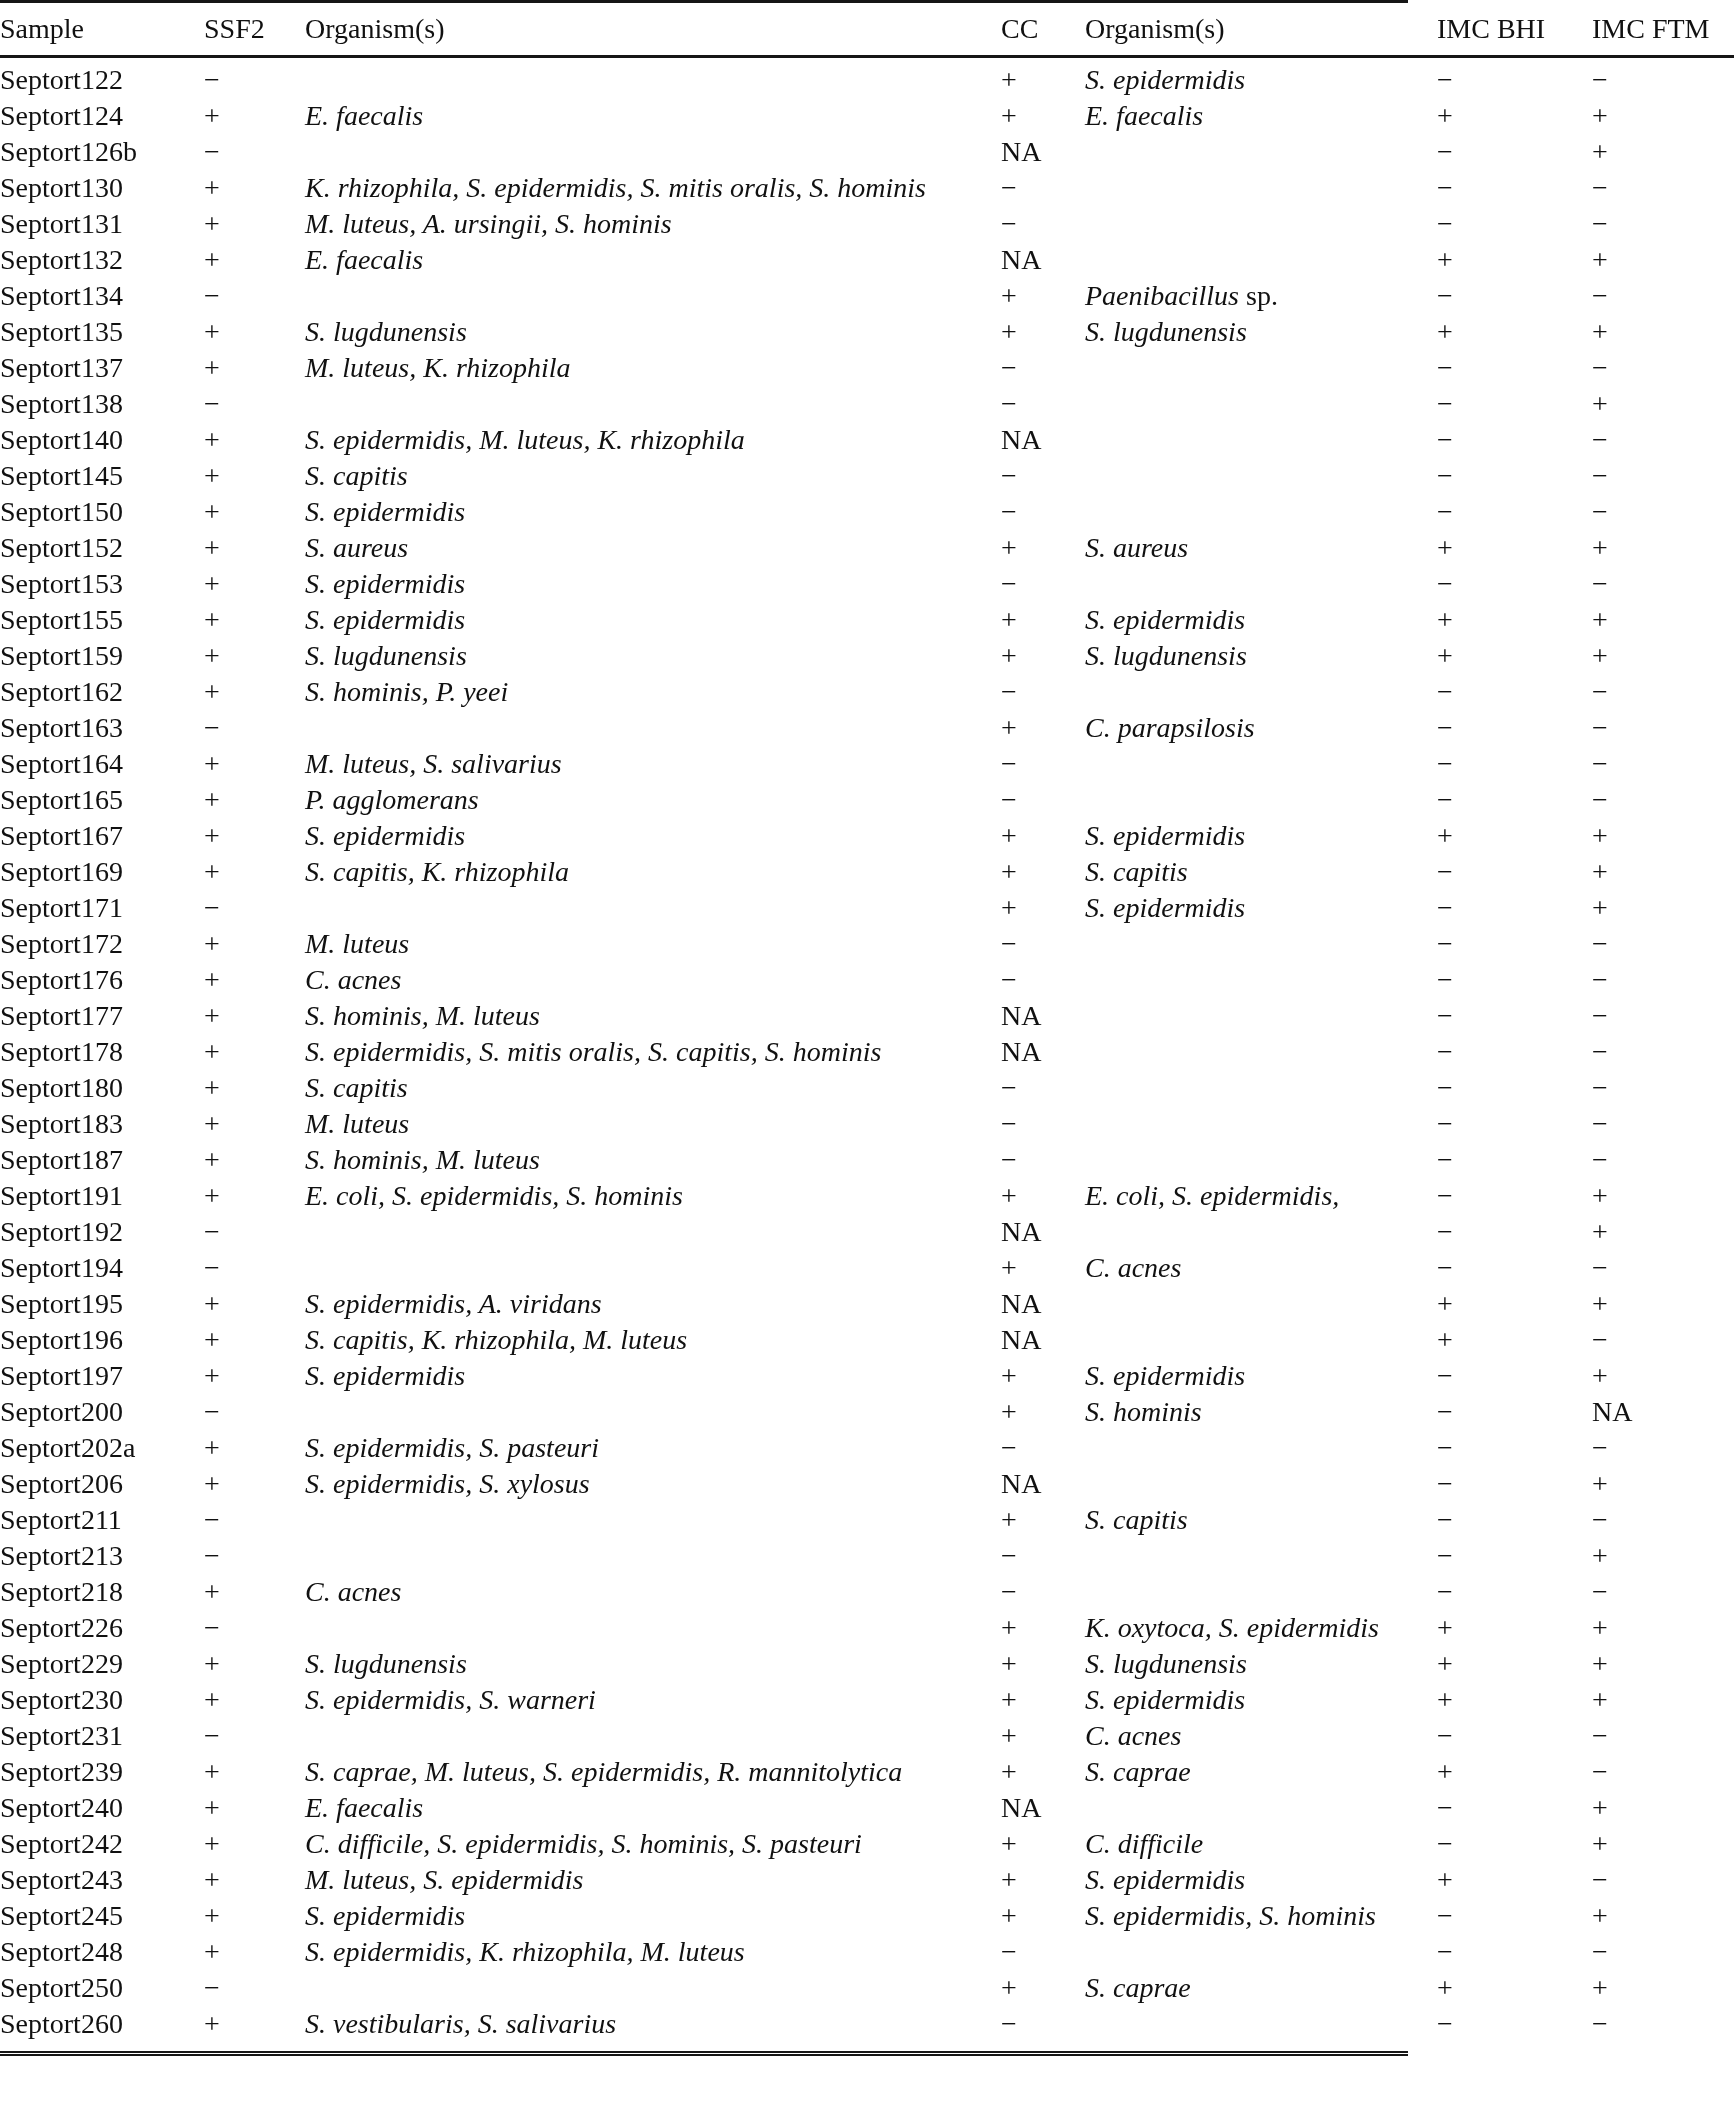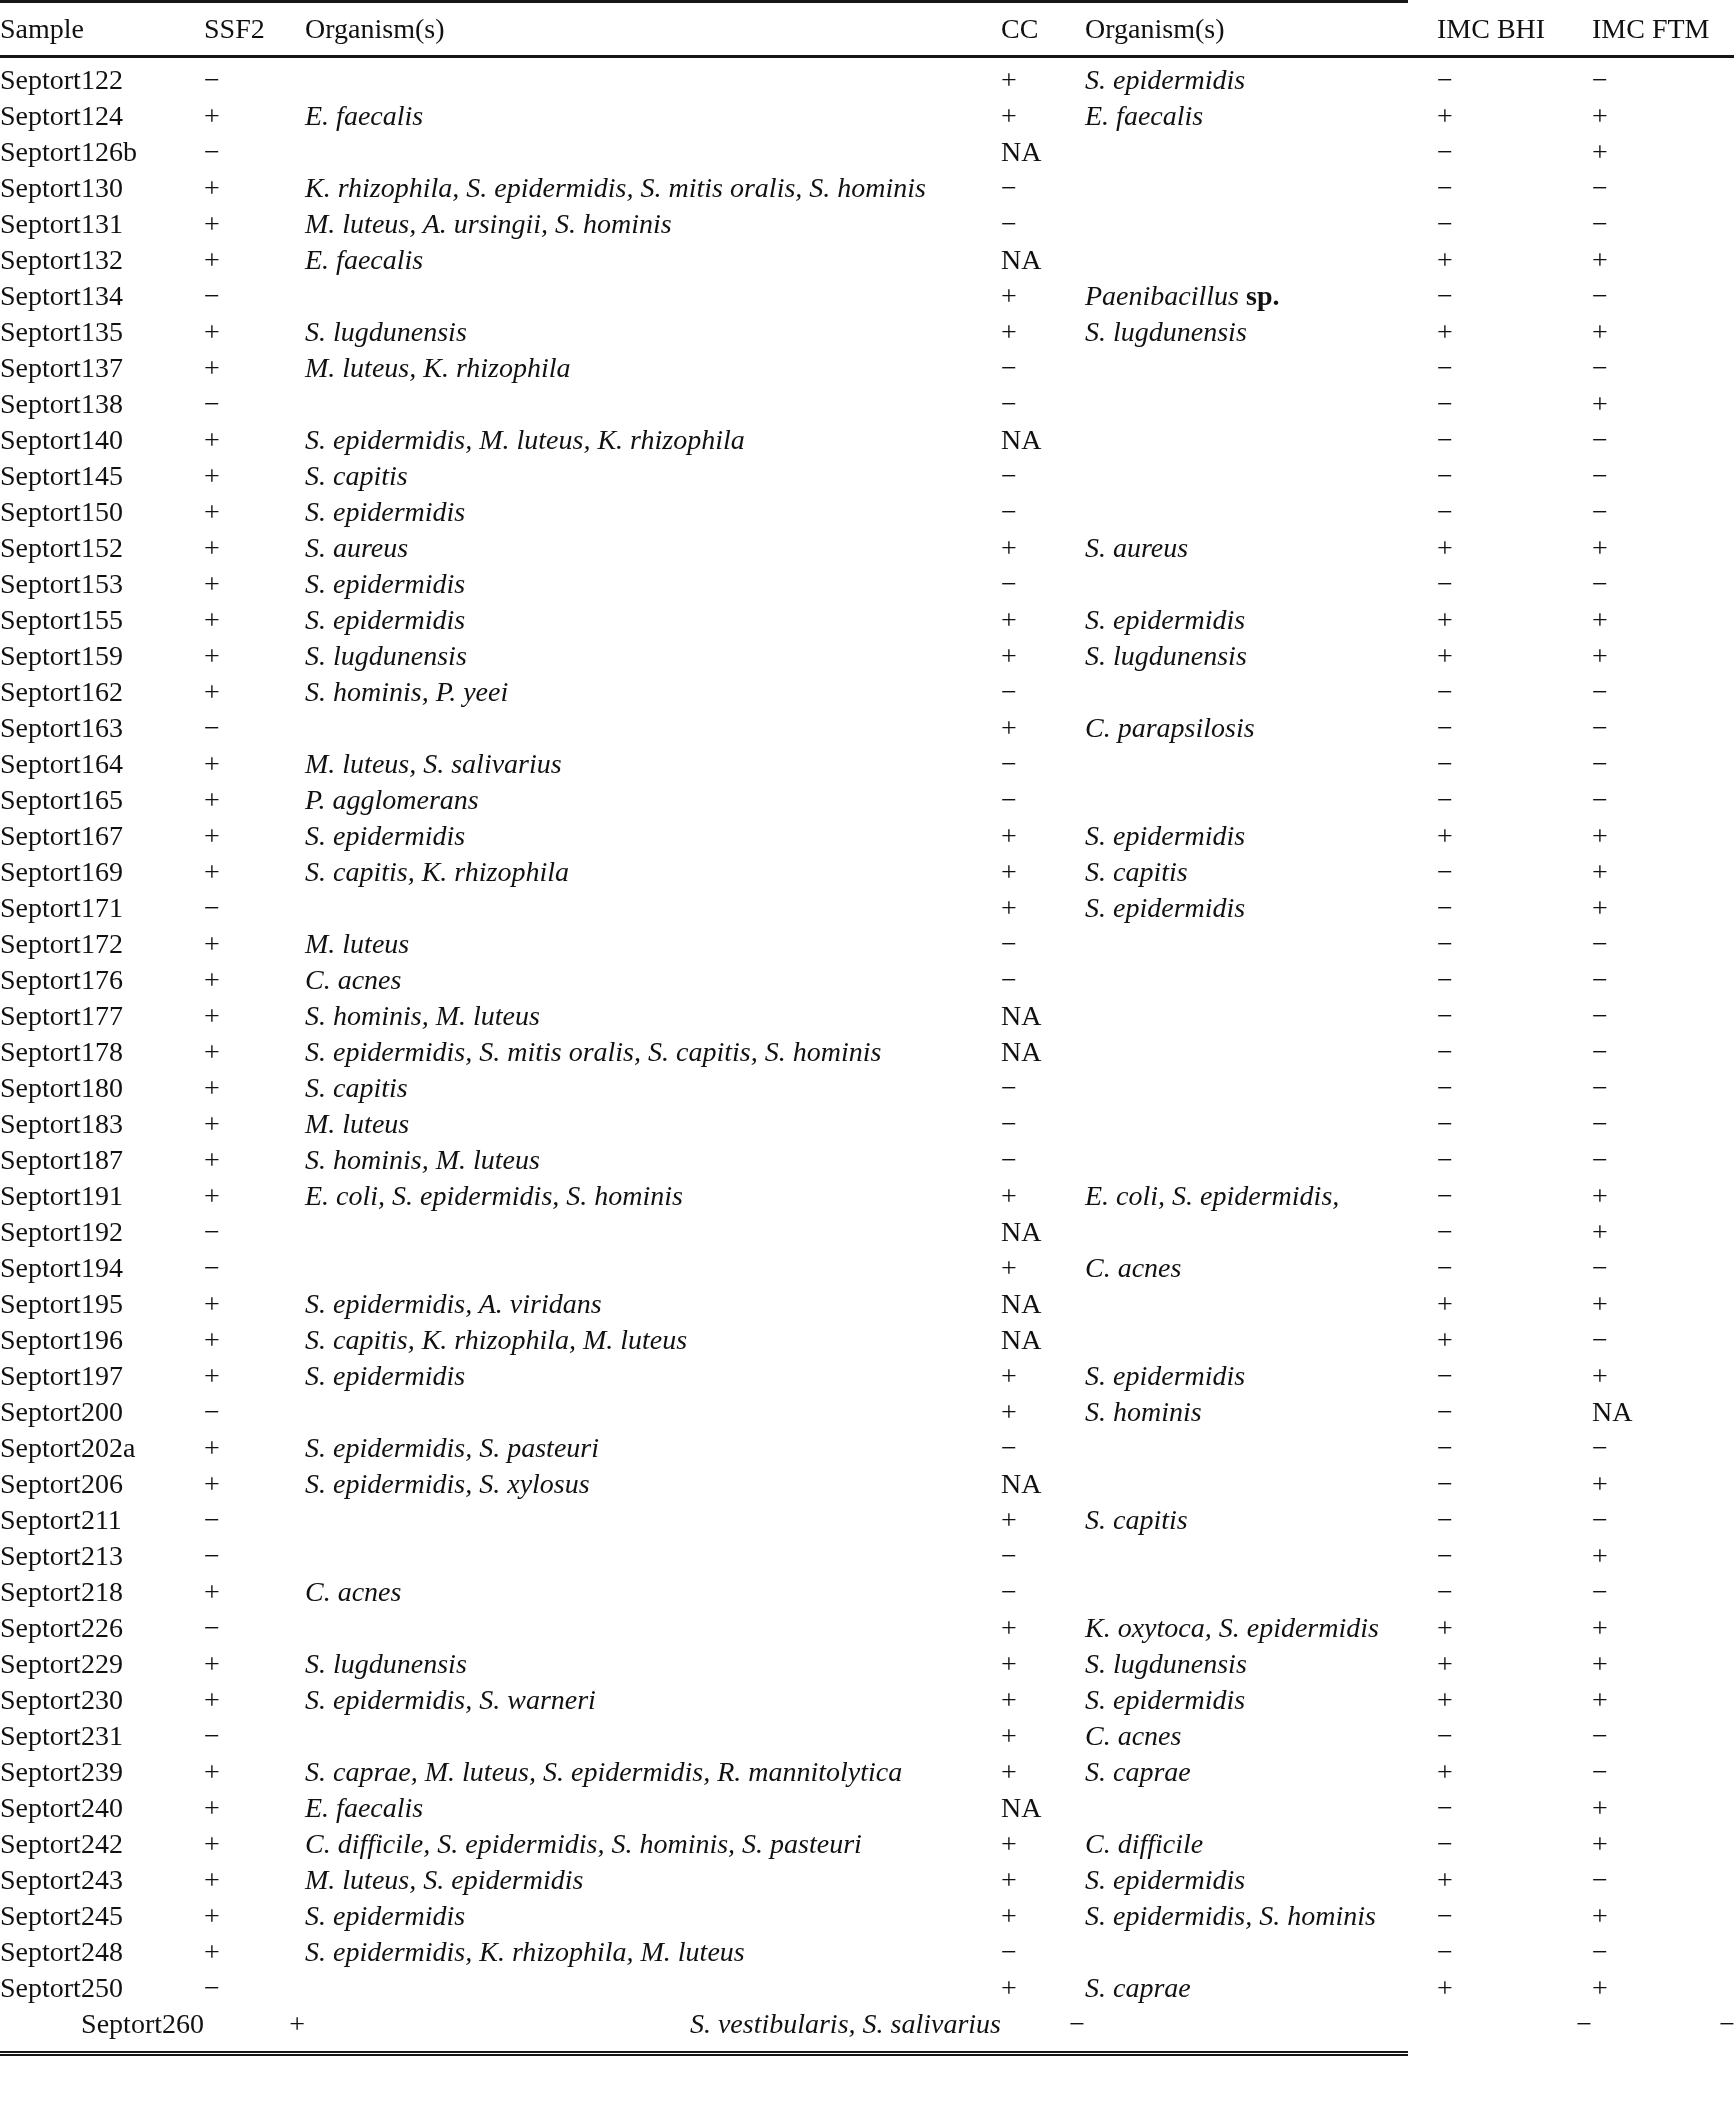--- a/index.html
+++ b/index.html
@@ -40,26 +40,26 @@
     font-weight: 400;
     height: 52px;
     line-height: 52px;
     border-bottom: 3.4px solid #161616;
   }
   tbody td {
     height: 36px;
     line-height: 36px;
   }
   tbody tr:first-child td { padding-top: 4px; }
-  tbody tr:last-child  td { padding-bottom: 9.2px; text-align: right; }
+  tbody tr:last-child  td { padding-bottom: 9.2px; }
 
   th.c-sample, td.c-sample { padding-left: 23.5px; }
 
   td.c-org { font-style: italic; }
-  td.c-org .upright { font-style: normal; font-weight: bold; }
+  td.c-org .upright { font-style: normal; }
 </style>
 </head>
 <body>
 
 <div class="page">
   <div class="table-wrap">
     <table class="results">
       <colgroup>
         <col style="width:204px">
         <col style="width:101px">

